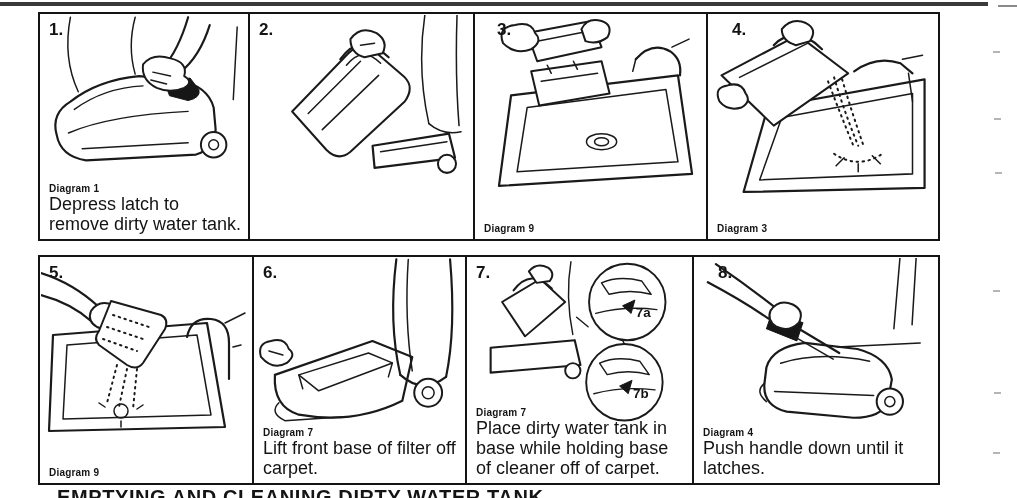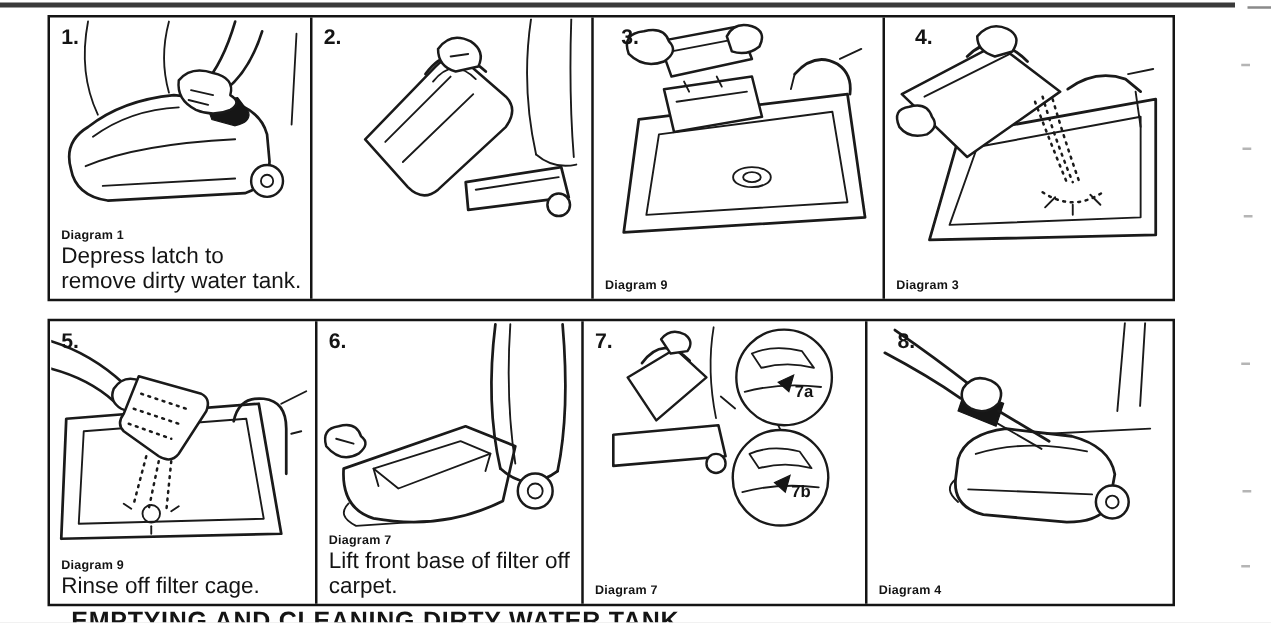--- a/index.html
+++ b/index.html
@@ -221,21 +221,20 @@
         </g>
         <g>
           <circle class="ln2" cx="80" cy="152" r="7"></circle>
           <path class="ln2" d="M64,148 L58,144"></path>
           <path class="ln2" d="M96,150 L102,146"></path>
           <path class="ln2" d="M80,162 L80,168"></path>
         </g>
       </svg>
       <div class="cap">
         <div class="cap-title">Diagram 9</div>
-        <div class="cap-text">Rinse off filter cage.</div>
       </div>
     </div>
 
     <div class="cell r2c2">
       <div class="num">6.</div>
       <svg class="art" viewBox="0 0 210 180" preserveAspectRatio="xMidYMid meet">
         <g>
           <path class="ln" d="M142,0 Q134,64 146,116"></path>
           <path class="ln" d="M196,0 Q202,70 192,118"></path>
           <path class="ln2" d="M154,0 Q150,60 158,112"></path>
@@ -286,20 +285,21 @@
           <circle class="fillw" cx="152" cy="130" r="40"></circle>
           <path class="ln2" d="M126,110 Q144,102 168,108 L178,122 Q156,116 134,122 Z"></path>
           <path class="ln2" d="M120,142 Q150,134 184,138"></path>
           <path class="dark" d="M147,134 L160,128 L156,142 Z"></path>
           <text class="inset-label" x="161" y="146">7b</text>
         </g>
         <path class="ln2" d="M150,86 L152,90"></path>
       </svg>
       <div class="cap">
         <div class="cap-title">Diagram 7</div>
+        <div class="cap-text">Place dirty water tank in base while holding base of cleaner off of carpet.</div>
       </div>
     </div>
 
     <div class="cell r2c4">
       <div class="num" style="left:24px">8.</div>
       <svg class="art" viewBox="0 0 210 180" preserveAspectRatio="xMidYMid meet">
         <g>
           <path class="ln2" d="M128,88 L210,84"></path>
           <path class="ln2" d="M190,0 L184,70"></path>
           <path class="ln2" d="M206,0 L202,66"></path>
@@ -322,19 +322,20 @@
           <path class="ln2" d="M66,132 L164,136"></path>
           <path class="ln2" d="M56,124 Q46,132 58,142"></path>
         </g>
         <g>
           <circle class="fillw" cx="180" cy="142" r="13"></circle>
           <circle class="ln2" cx="180" cy="142" r="5"></circle>
         </g>
       </svg>
       <div class="cap">
         <div class="cap-title">Diagram 4</div>
+        <div class="cap-text">Push handle down until it latches.</div>
       </div>
     </div>
   </div>
 
   <div class="bottom-heading">EMPTYING AND CLEANING DIRTY WATER TANK</div>
 
 </div>
 
 </body></html>

